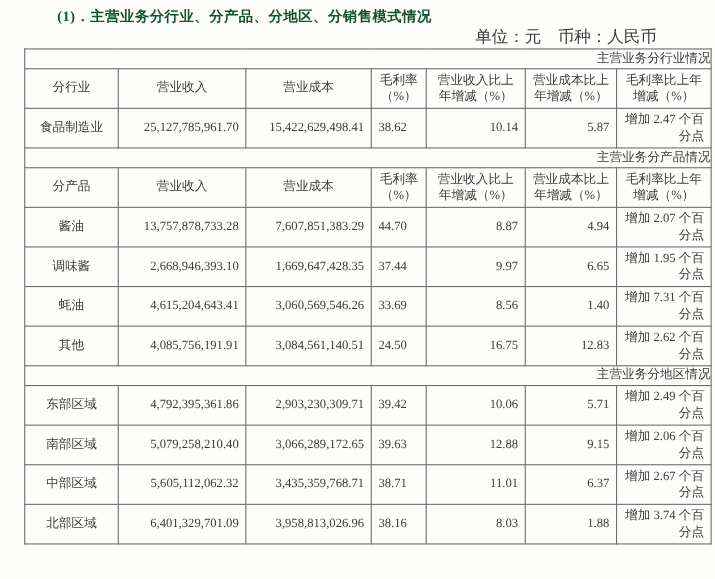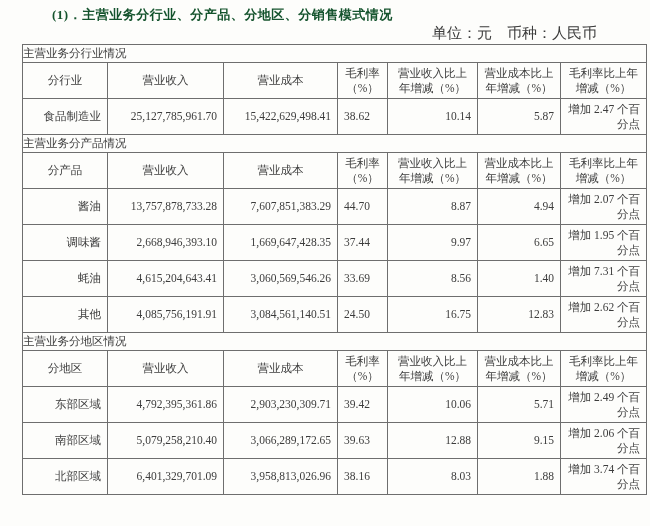--- a/index.html
+++ b/index.html
@@ -46,30 +46,30 @@
     line-height: 15px;
     padding: 2px 6px;
     vertical-align: middle;
     color: #3c3c3c;
     overflow: hidden;
     word-break: break-word;
   }
   tr.section-row td {
     height: 13px;
     padding: 1px 0;
-    text-align: left;
+    text-align: right;
   }
   tr.header-row th {
     height: 31px;
     text-align: center;
   }
   tr.data-row td {
     height: 31px;
   }
-  .c0 { text-align: right; }
+  .c0 { text-align: center; }
   .c1, .c2 { text-align: right; }
   .c3 { text-align: left; }
   .c4, .c5 { text-align: right; }
   .c6 { text-align: right; }
 </style>
 </head>
 <body>
 
 <div class="doc-title">(1)．主营业务分行业、分产品、分地区、分销售模式情况</div>
 
@@ -151,48 +151,48 @@
         <td class="c1">4,085,756,191.91</td>
         <td class="c2">3,084,561,140.51</td>
         <td class="c3">24.50</td>
         <td class="c4">16.75</td>
         <td class="c5">12.83</td>
         <td class="c6">增加 2.62 个百分点</td>
       </tr>
       <tr class="section-row">
         <td colspan="7">主营业务分地区情况</td>
       </tr>
-      <tr class="header-row">
-        <th class="c0">分地区</th>
-        <th class="c1">营业收入</th>
-        <th class="c2">营业成本</th>
-        <th class="c3">毛利率（%）</th>
-        <th class="c4">营业收入比上年增减（%）</th>
-        <th class="c5">营业成本比上年增减（%）</th>
-        <th class="c6">毛利率比上年增减（%）</th>
-      </tr>
       <tr class="data-row">
         <td class="c0">东部区域</td>
         <td class="c1">4,792,395,361.86</td>
         <td class="c2">2,903,230,309.71</td>
         <td class="c3">39.42</td>
         <td class="c4">10.06</td>
         <td class="c5">5.71</td>
         <td class="c6">增加 2.49 个百分点</td>
       </tr>
       <tr class="data-row">
         <td class="c0">南部区域</td>
         <td class="c1">5,079,258,210.40</td>
         <td class="c2">3,066,289,172.65</td>
         <td class="c3">39.63</td>
         <td class="c4">12.88</td>
         <td class="c5">9.15</td>
         <td class="c6">增加 2.06 个百分点</td>
       </tr>
       <tr class="data-row">
+        <td class="c0">中部区域</td>
+        <td class="c1">5,605,112,062.32</td>
+        <td class="c2">3,435,359,768.71</td>
+        <td class="c3">38.71</td>
+        <td class="c4">11.01</td>
+        <td class="c5">6.37</td>
+        <td class="c6">增加 2.67 个百分点</td>
+      </tr>
+      <tr class="data-row">
         <td class="c0">北部区域</td>
         <td class="c1">6,401,329,701.09</td>
         <td class="c2">3,958,813,026.96</td>
         <td class="c3">38.16</td>
         <td class="c4">8.03</td>
         <td class="c5">1.88</td>
         <td class="c6">增加 3.74 个百分点</td>
       </tr>
     </tbody>
 </table>

